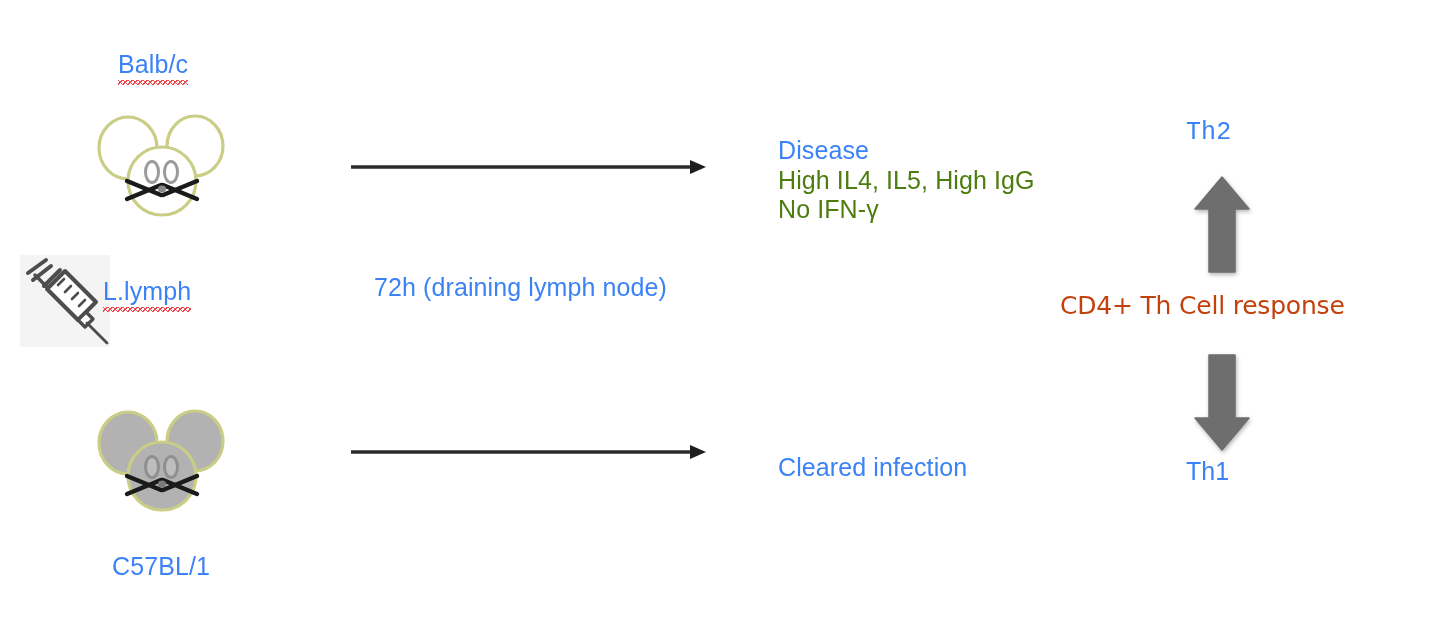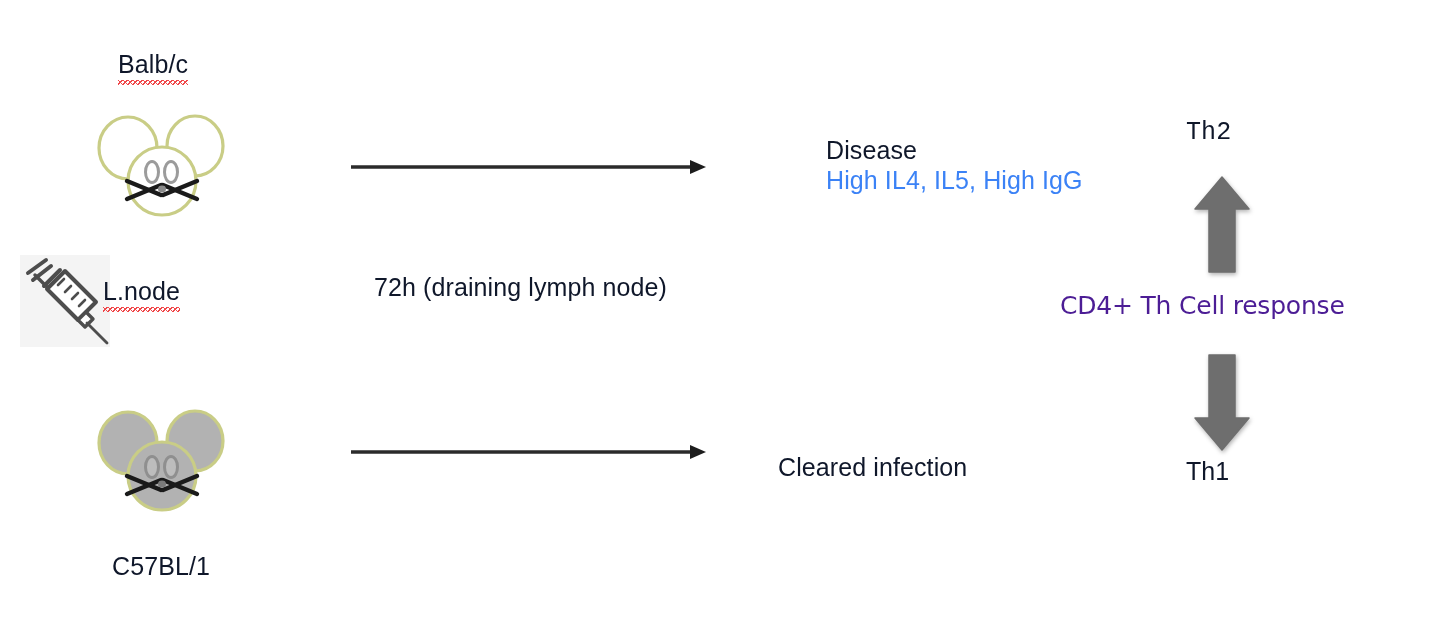--- a/index.html
+++ b/index.html
@@ -20,43 +20,43 @@
   .abs { position: absolute; }
 
   
   .label {
     color: #333333;
     font-size: 25px;
     line-height: 1.18;
     white-space: nowrap;
     letter-spacing: 0.1px;
   }
-  .label.red  { color: #3b82f6; }
-  .label.dark { color: #0f172a; }
+  .label.red  { color: #4d7c0f; }
+  .label.dark { color: #3b82f6; }
 
   .misspelled {
     position: relative;
     display: inline-block;
   }
   .misspelled::after {
     content: "";
     position: absolute;
     left: 0;
     right: 0;
     bottom: -5px;
     height: 5px;
     background-image:
       linear-gradient(45deg, transparent 45%, #f0474a 45%, #f0474a 60%, transparent 60%),
       linear-gradient(-45deg, transparent 45%, #f0474a 45%, #f0474a 60%, transparent 60%);
     background-size: 5px 5px;
     background-repeat: repeat-x;
   }
 
   .cd4-label {
-    color: #4c1d95;
+    color: #c2410c;
     font-size: 25px;
     white-space: nowrap;
     font-family: "DejaVu Sans", sans-serif;
     letter-spacing: -0.2px;
   }
 
   
   .mouse { width: 135px; height: 110px; }
 
   
@@ -122,21 +122,21 @@
         </g>
 
         <path d="M 58 65 L 66 57 L 73 64 L 65 72 Z" stroke-width="3.4" fill="#ffffff"></path>
 
         <line x1="67" y1="68" x2="87" y2="88" stroke-width="2.8"></line>
       </g>
     </svg>
   </div>
 
   <div class="abs label dark" style="left:103px; top:277px;">
-    <span class="misspelled">L.node</span>
+    <span class="misspelled">L.lymph</span>
   </div>
 
   <div class="abs mouse" style="left:95px; top:408px;">
     <svg width="135" height="110" viewBox="0 0 135 110" xmlns="http://www.w3.org/2000/svg">
       <ellipse cx="33" cy="35" rx="29" ry="31" fill="#b2b2b2" stroke="#c9cd86" stroke-width="3.2"></ellipse>
       <ellipse cx="100" cy="33" rx="28" ry="30" fill="#b2b2b2" stroke="#c9cd86" stroke-width="3.2"></ellipse>
       <circle cx="67" cy="68" r="34" fill="#b2b2b2" stroke="#c9cd86" stroke-width="3.2"></circle>
       <ellipse cx="57" cy="59" rx="6.5" ry="10.5" fill="#bdbdbd" stroke="#8f8f8f" stroke-width="3"></ellipse>
       <ellipse cx="76" cy="59" rx="6.5" ry="10.5" fill="#bdbdbd" stroke="#8f8f8f" stroke-width="3"></ellipse>
       <g stroke="#1a1a1a" stroke-width="4.4" stroke-linecap="round">
@@ -160,23 +160,24 @@
 
   <div class="abs h-arrow" style="left:350px; top:441px; width:356px;">
     <svg width="356" height="22" viewBox="0 0 356 22" xmlns="http://www.w3.org/2000/svg">
       <line x1="1" y1="11" x2="344" y2="11" stroke="#2b2b2b" stroke-width="3.6"></line>
       <polygon points="340,4 356,11 340,18" fill="#1d1d1d"></polygon>
     </svg>
   </div>
 
   <div class="abs label dark" style="left:374px; top:273px;">72h (draining lymph node)</div>
 
-  <div class="abs" style="left:778px; top:136px;margin-left:48px;">
+  <div class="abs" style="left:778px; top:136px;">
     <div class="label dark">Disease</div>
     <div class="label red">High IL4, IL5, High IgG</div>
+    <div class="label red">No IFN-γ</div>
   </div>
 
   <div class="abs" style="left:778px; top:421px;margin-top:32px;">
     <div class="label dark">Cleared infection</div>
   </div>
 
   <div class="abs label dark" style="left:1186px; top:118px;font-family:Liberation Mono, monospace;">Th2</div>
 
   <div class="abs block-arrow" style="left:1192px; top:175px;">
     <svg width="60" height="100" viewBox="0 0 60 100" xmlns="http://www.w3.org/2000/svg">

